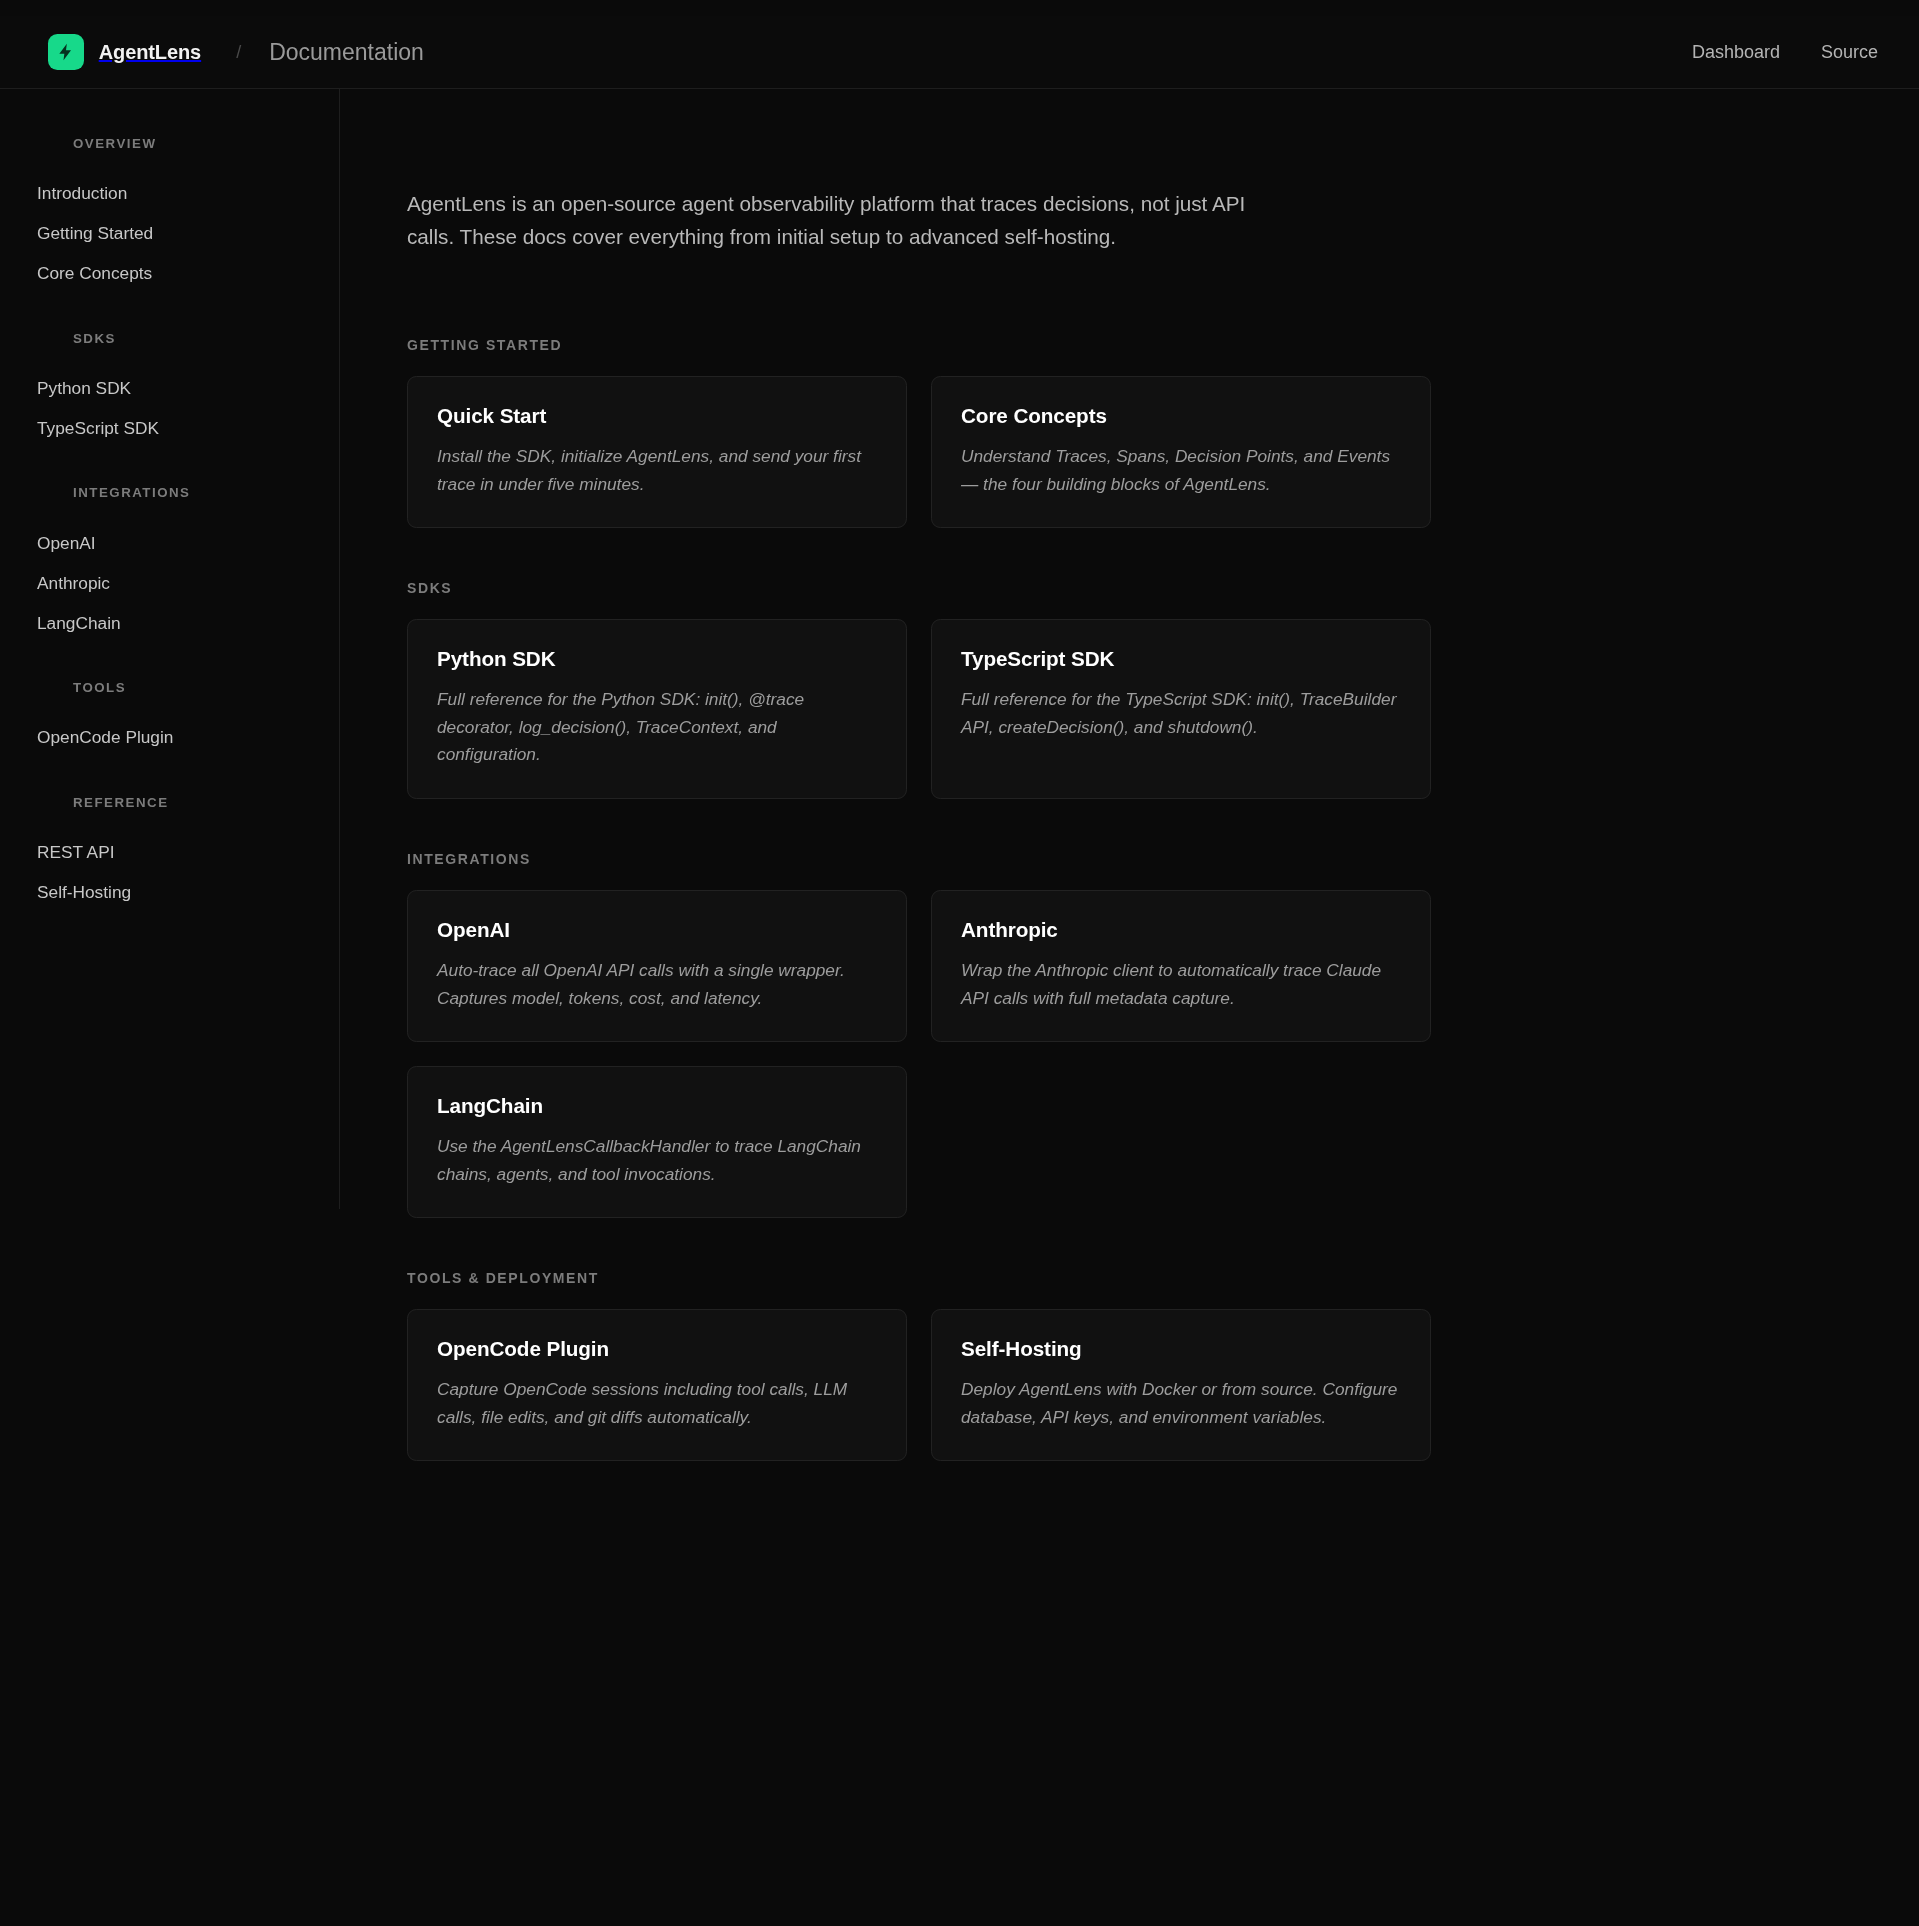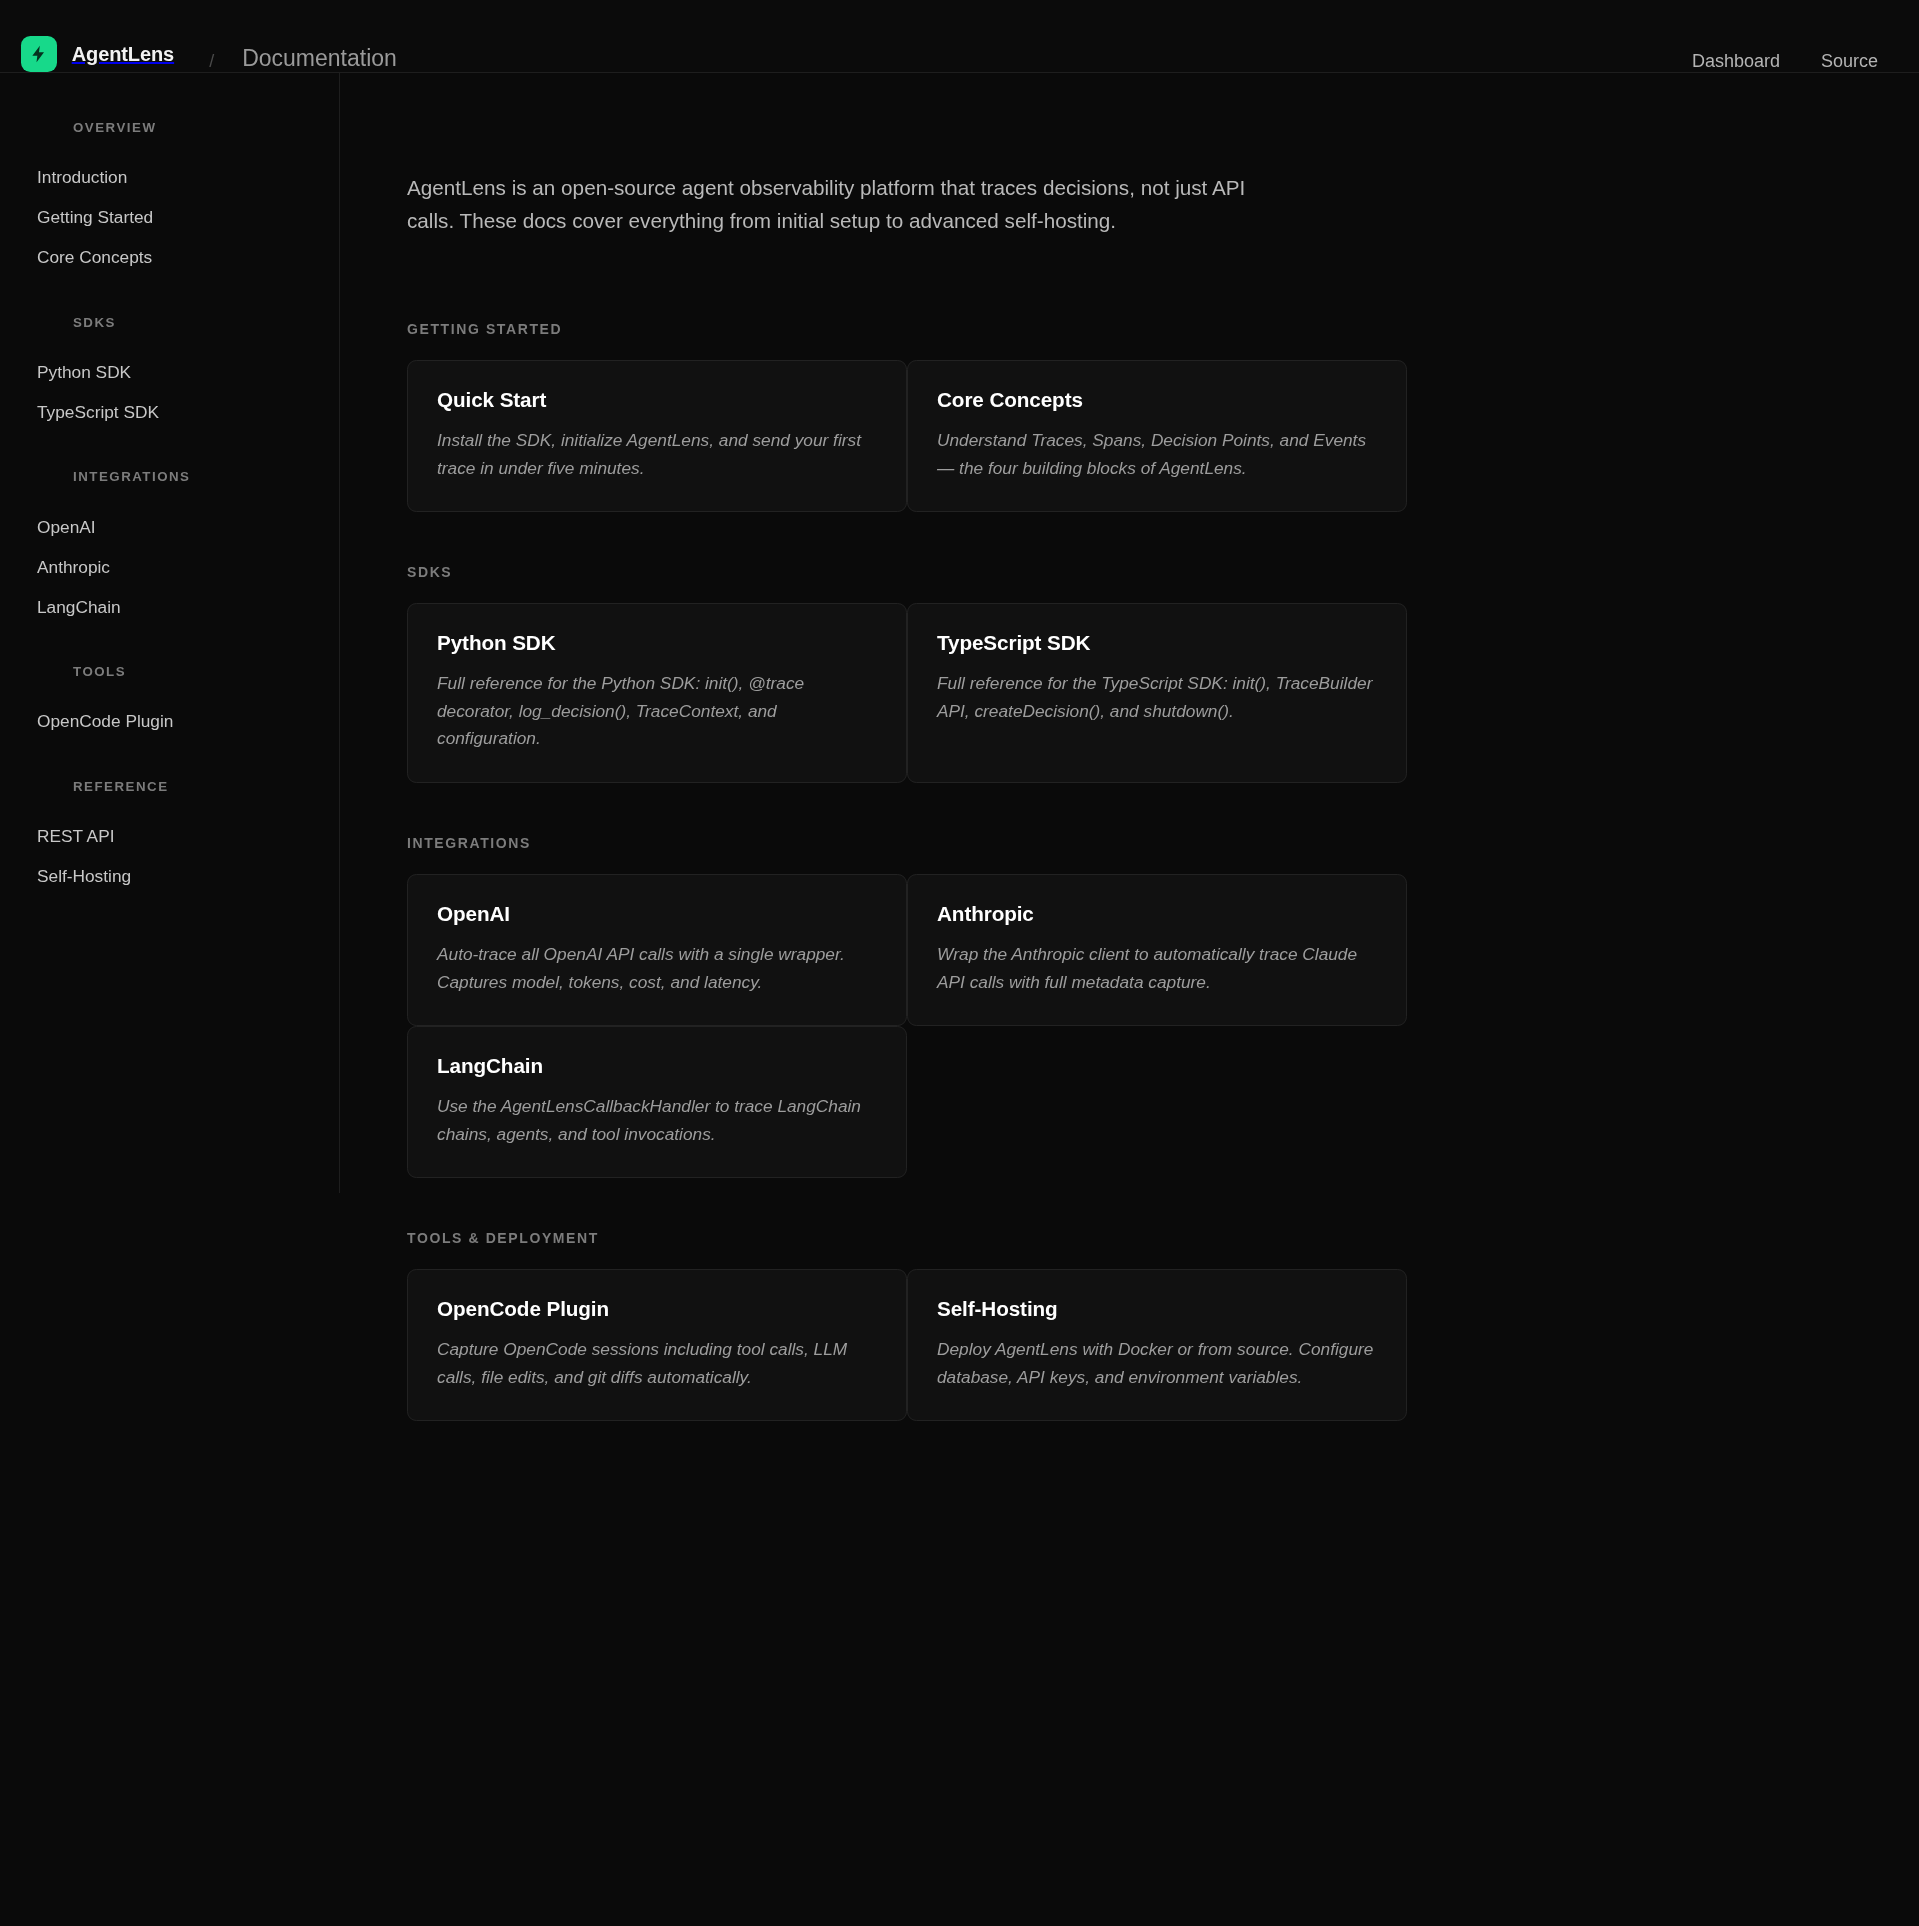--- a/index.html
+++ b/index.html
@@ -9,23 +9,24 @@
     font-family: "Liberation Sans", sans-serif;
     -webkit-font-smoothing: antialiased;
   }
   body { min-height: 1926px; }
 
   
   .topbar {
     height: 73px;
     border-bottom: 0.7px solid #1e1e1e;
     display: flex;
-    align-items: flex-end;
-    padding: 0 41px 0 21px;
+    align-items: center;
+    padding: 0 41px 0 48px;
     background: #0b0b0b;
+    margin-top: 16px;
   }
   .brand { display: flex; align-items: center; gap: 14.7px; }
   .logo-badge {
     width: 36px; height: 36px; border-radius: 9.3px;
     background: #17d98a;
     display: flex; align-items: center; justify-content: center;
   }
   .logo-badge svg { display: block; }
   .brand-name {
     color: #f2f2f2; font-size: 20px; font-weight: bold; letter-spacing: -0.1px;
@@ -90,20 +91,21 @@
     color: #7c7c7c;
     font-size: 14px;
     font-weight: bold;
     letter-spacing: 1.6px;
     text-transform: uppercase;
     margin-bottom: 23px;
   }
   .card-grid {
     display: grid;
     grid-template-columns: 500px 500px;
+    gap: 24px;
     width: 1164px;
   }
   .card {
     background: #111111;
     border: 0.7px solid #222222;
     border-radius: 9.3px;
     padding: 27px 29px 29px 29px;
     text-decoration: none;
     display: block;
   }

